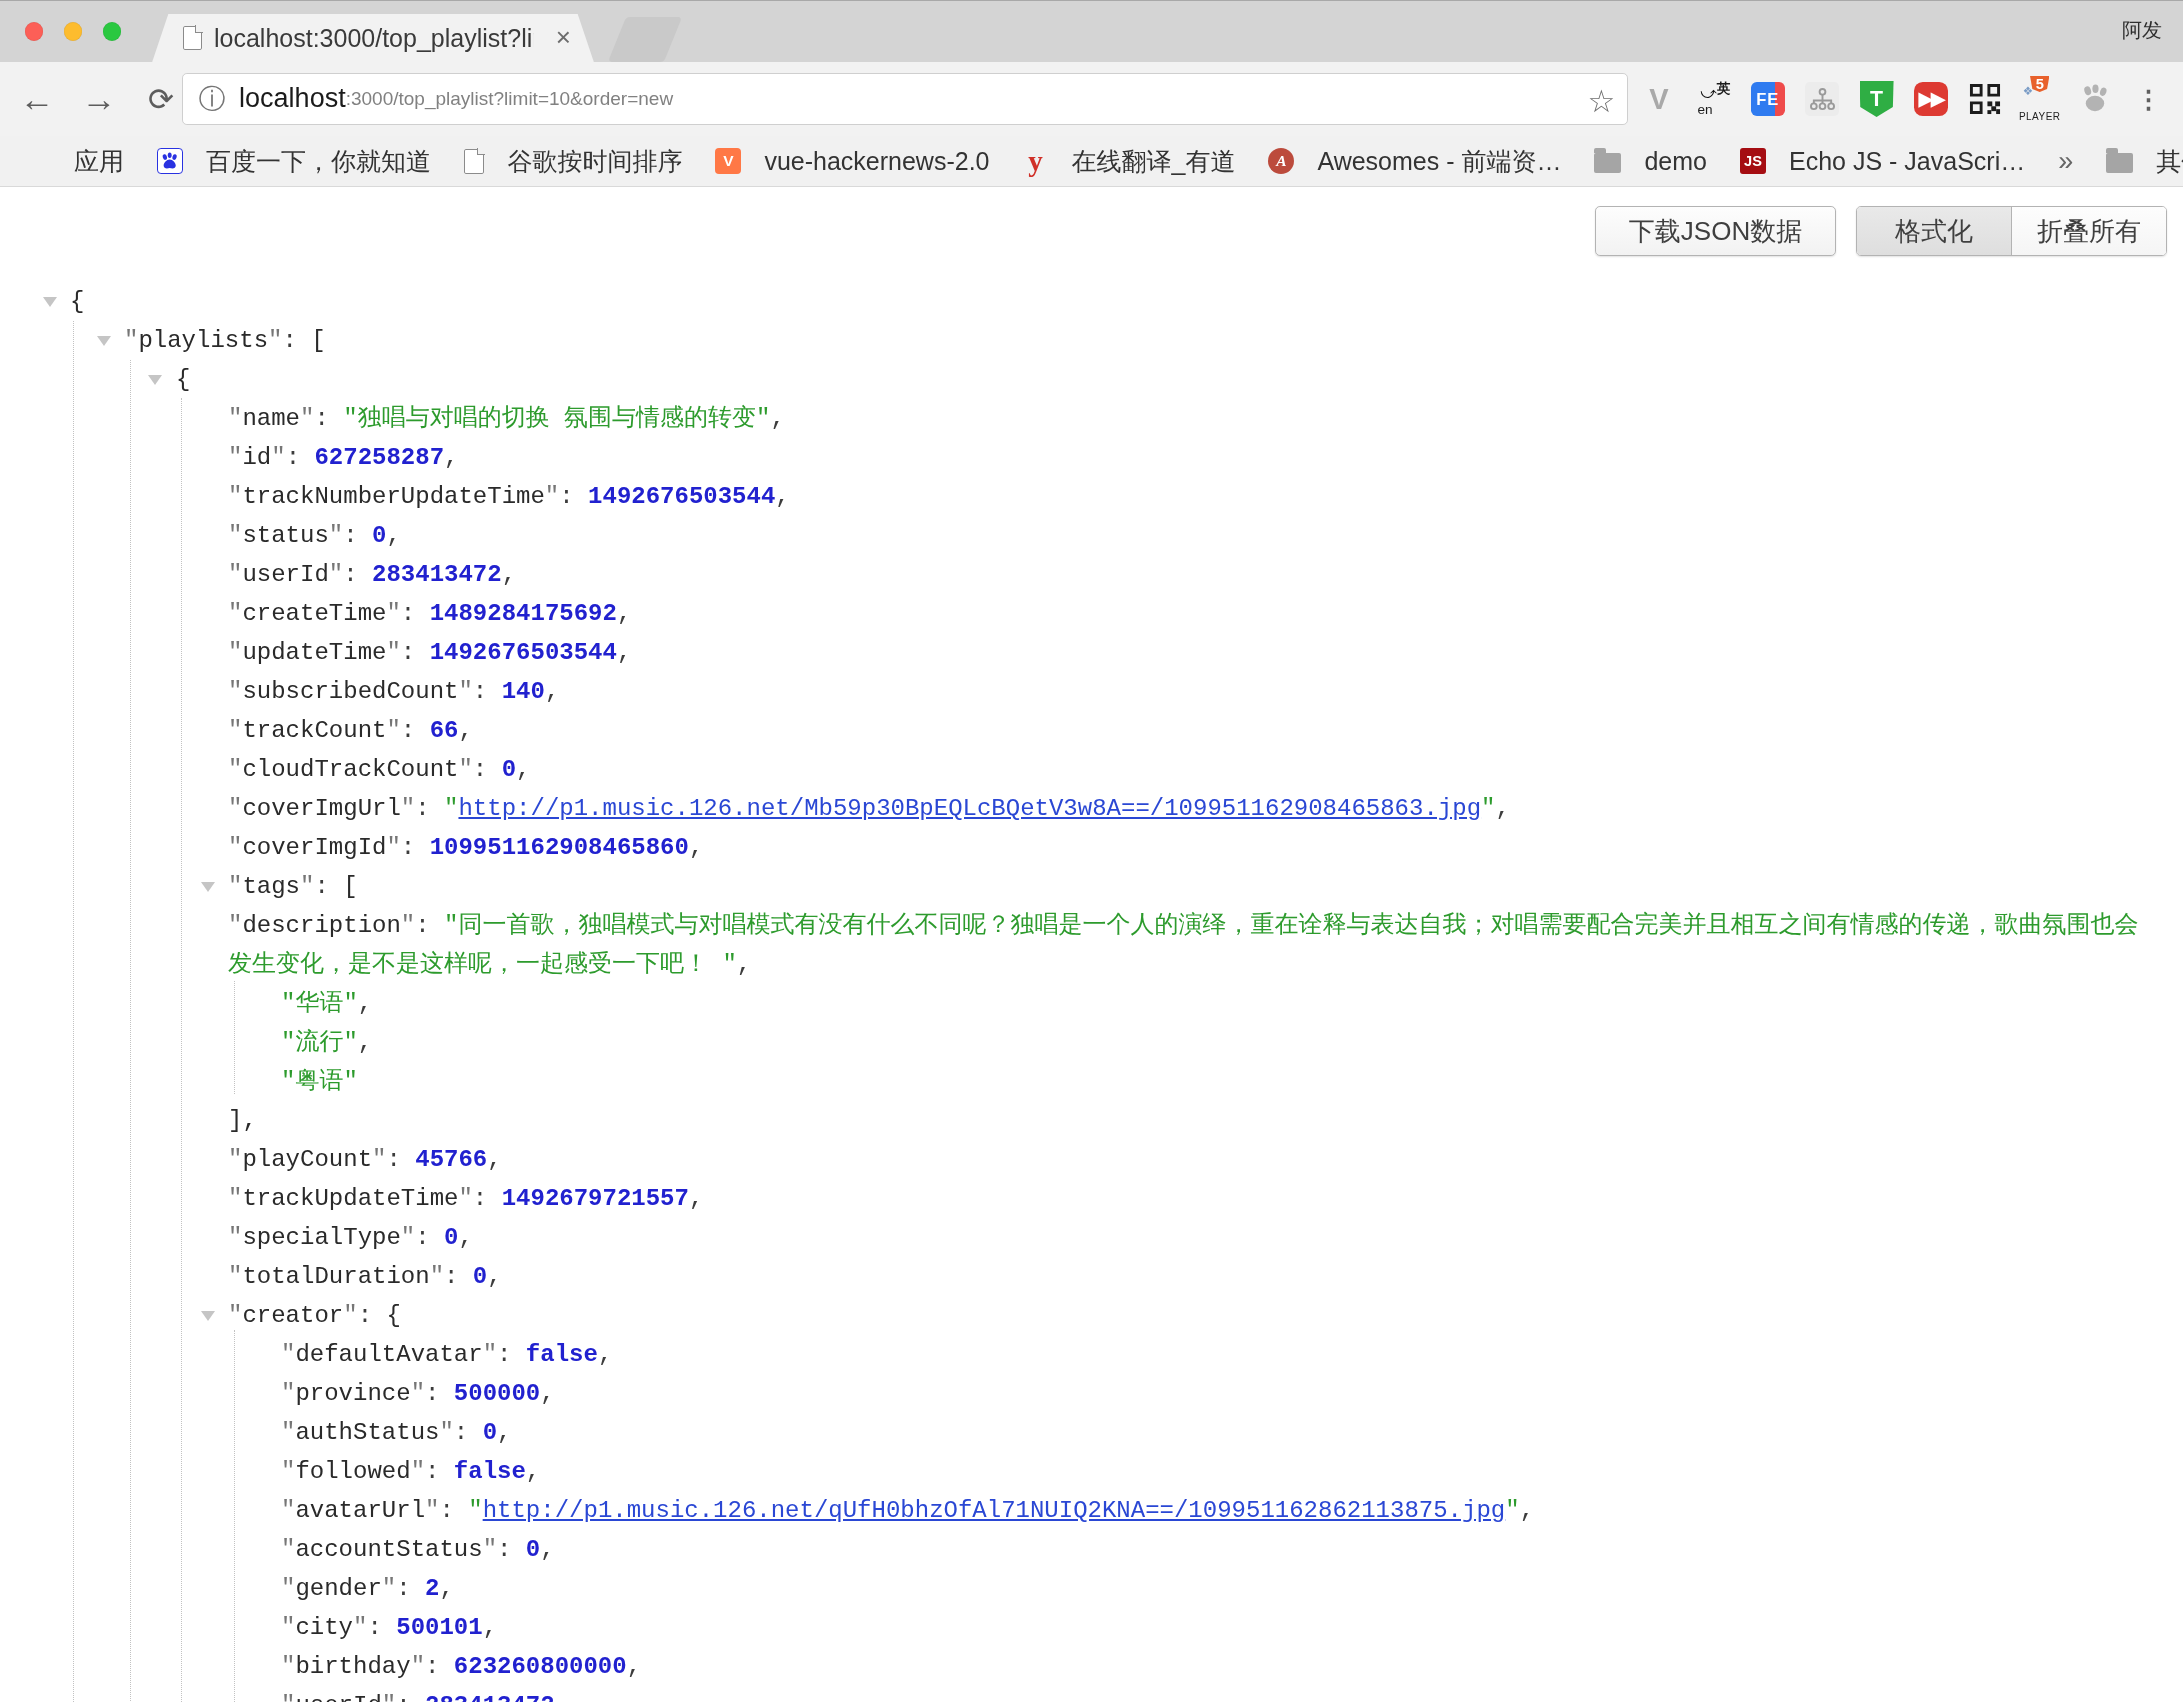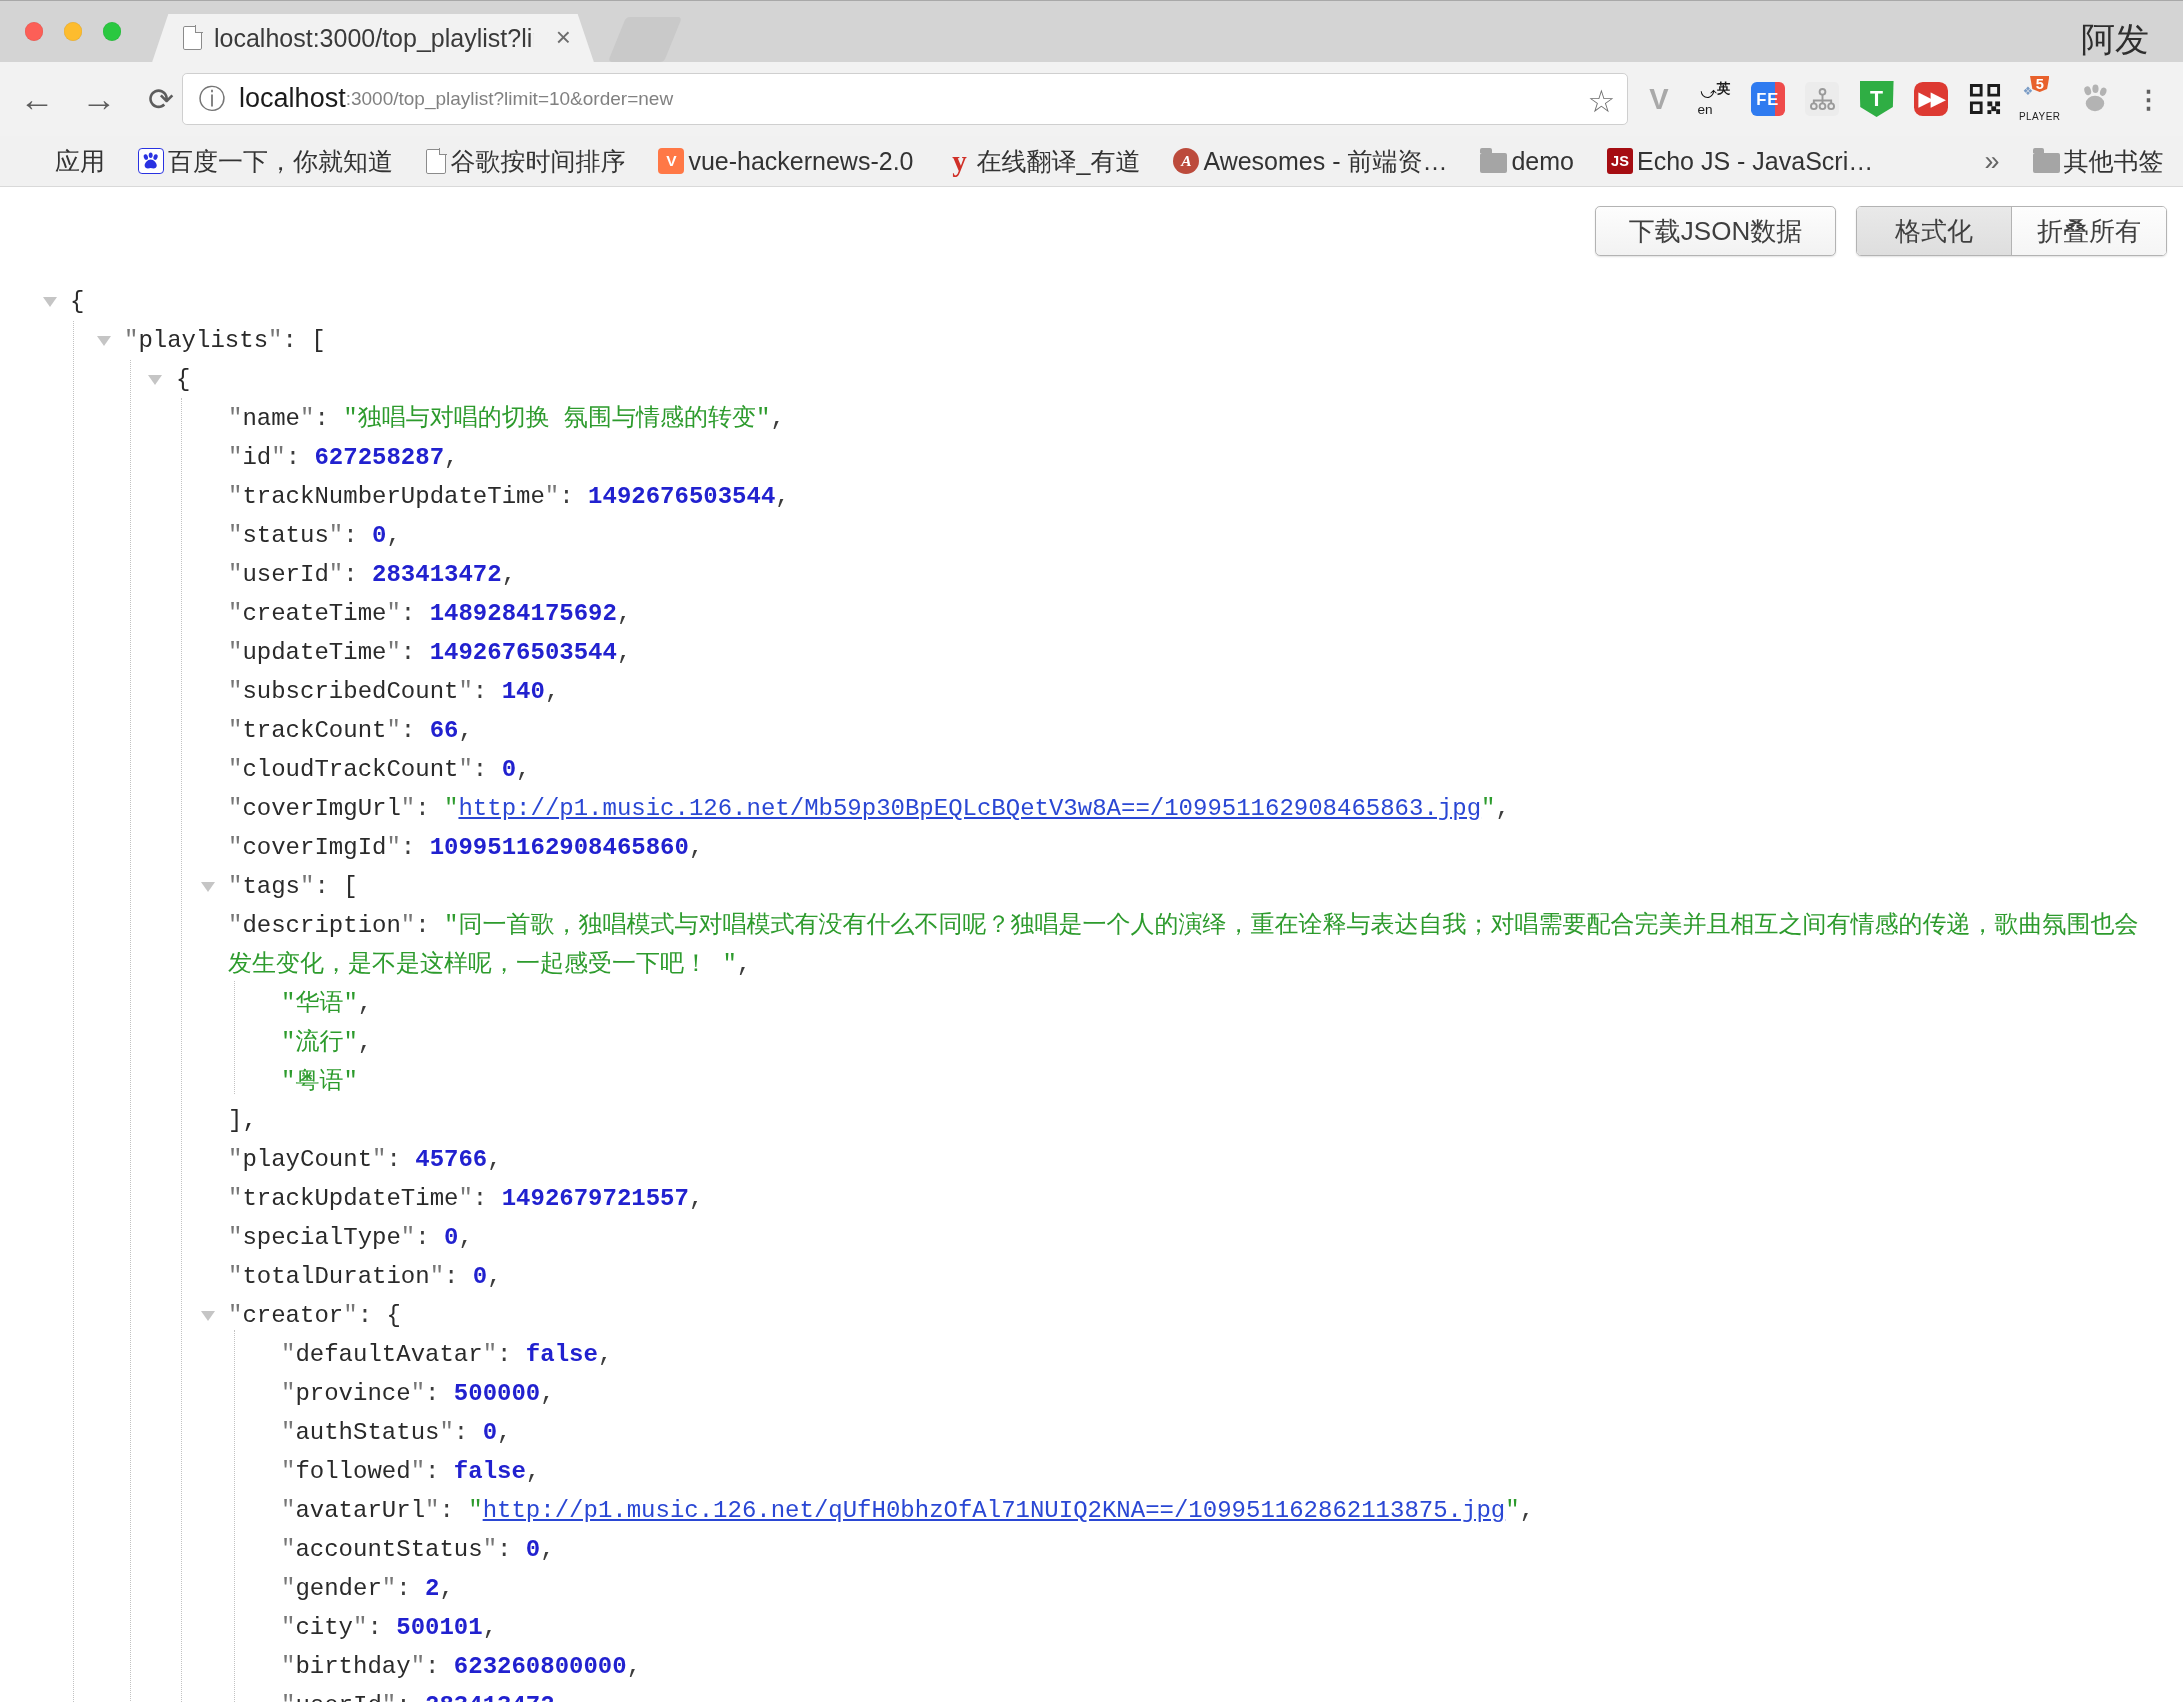--- a/index.html
+++ b/index.html
@@ -20,21 +20,21 @@
     position:relative; flex:0 0 auto; }
   .favicon::after { content:""; position:absolute; right:-1.9px; top:-1.9px; width:6.8px; height:6.8px;
     background:#f2f2f2; border-left:1.9px solid #8b8b8b; border-bottom:1.9px solid #8b8b8b; }
   .tab-title { margin-left:11.6px; font-size:25px; color:#3a3a3a; white-space:nowrap; overflow:hidden;
     width:320px; position:relative; }
   .tab-fade { position:absolute; left:473px; top:0; width:49px; height:100%;
     background:linear-gradient(90deg, rgba(242,242,242,0), #f2f2f2); }
   .tab-close { position:absolute; right:23px; top:7.8px; font-size:26px; color:#6d6d6d; line-height:33px; }
   .newtab { position:absolute; left:617px; top:15.5px; width:56px; height:45px; background:#c9c9c9;
     border-radius:3.9px; transform:skewX(-22deg); }
-  .profile-name { position:absolute; right:34px; top:15.5px; font-size:34px; color:#2e2e2e; }
+  .profile-name { position:absolute; right:21px; top:15.5px; font-size:20px; color:#2e2e2e; }
 
   .toolbar { position:relative; width:100%; height:74px; background:#f2f2f2; }
   .navbtns { position:absolute; left:17.5px; top:0; height:74px; display:flex; align-items:center; gap:23px; }
   .navbtn { font-size:35px; color:#5d5d5d; width:39px; text-align:center; }
   .reload { font-size:31px; }
   .omnibox { position:absolute; left:182px; top:10.7px; width:1446px; height:52px; background:#fff;
     border:1px solid #cfcfcf; border-radius:4.9px; display:flex; align-items:center; padding:0 49px 0 15.5px; }
   .info-ic { font-size:27px; color:#757575; margin-right:13.6px; }
   .url-host { font-size:27px; color:#1b1b1b; }
   .url-rest { font-size:19px; color:#818181; }
@@ -61,21 +61,21 @@
   .ext-h5 .h5b { width:19.4px; height:21.3px; background:#e8612c; color:#fff; font-size:14.6px; font-weight:bold;
     clip-path:polygon(0 0, 100% 0, 88% 82%, 50% 100%, 12% 82%); display:flex; align-items:center; justify-content:center; }
   .ext-h5 .h5cube { position:absolute; left:0; top:1.9px; font-size:11.6px; color:#7a9cc6; }
   .ext-h5 .h5t { font-size:10px; color:#222; letter-spacing:0.5px; margin-top:19px; }
   .ext-paw svg { width:31px; height:31px; }
   .ext-menu { color:#5f5f5f; font-size:25px; font-weight:bold; letter-spacing:0; }
 
   .bookmarks { position:relative; width:100%; height:51px; background:#f1f1f1;
     border-bottom:1px solid #d9d9d9; display:flex; align-items:center; padding:0 19.4px 0 25px; gap:33px;
     font-size:25px; color:#333; white-space:nowrap; }
-  .bm { display:flex; align-items:center; gap:4px; }
+  .bm { display:flex; align-items:center; gap:23px; }
   .bm-ic { width:26px; height:26px; border-radius:3.9px; display:flex; align-items:center; justify-content:center;
     color:#fff; font-weight:bold; font-size:15.5px; flex:0 0 auto; }
   .ic-apps { display:grid; grid-template-columns:repeat(3,6.8px); grid-template-rows:repeat(3,6.8px); gap:1.9px; }
   .ic-apps i { border-radius:1px; }
   .ic-baidu { background:#fff; border:1.9px solid #2932e1; }
   .ic-baidu svg { width:19.4px; height:19.4px; }
   .ic-page { background:#fff; border:1.9px solid #8b8b8b; width:20.4px; height:25px; border-radius:1.9px; position:relative; }
   .ic-page::after { content:""; position:absolute; right:-1.9px; top:-1.9px; width:6.8px; height:6.8px; background:#f1f1f1;
     border-left:1.9px solid #8b8b8b; border-bottom:1.9px solid #8b8b8b; }
   .ic-vue { background:#ff7846; }

